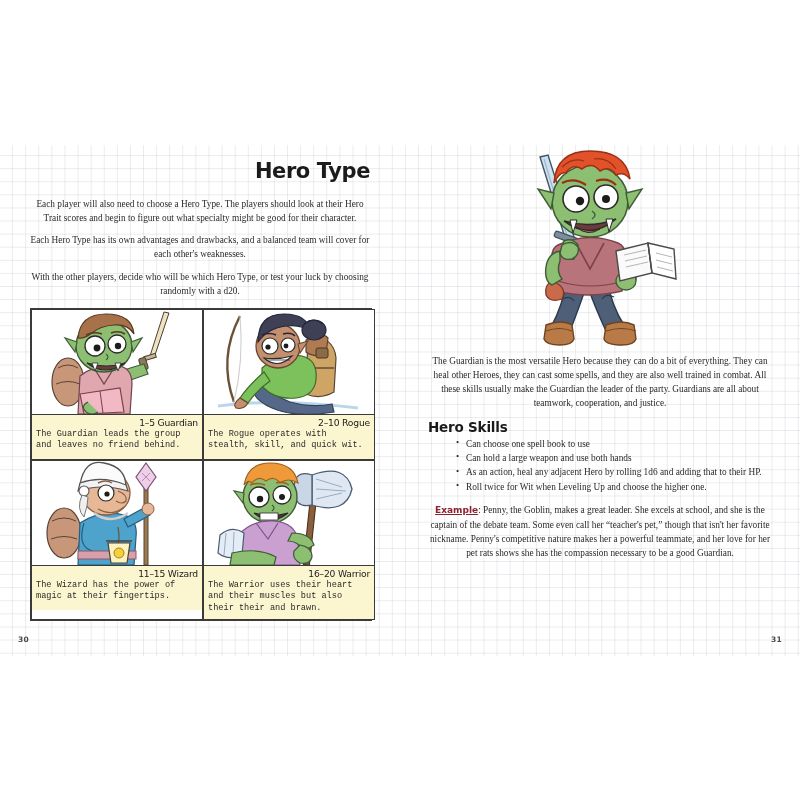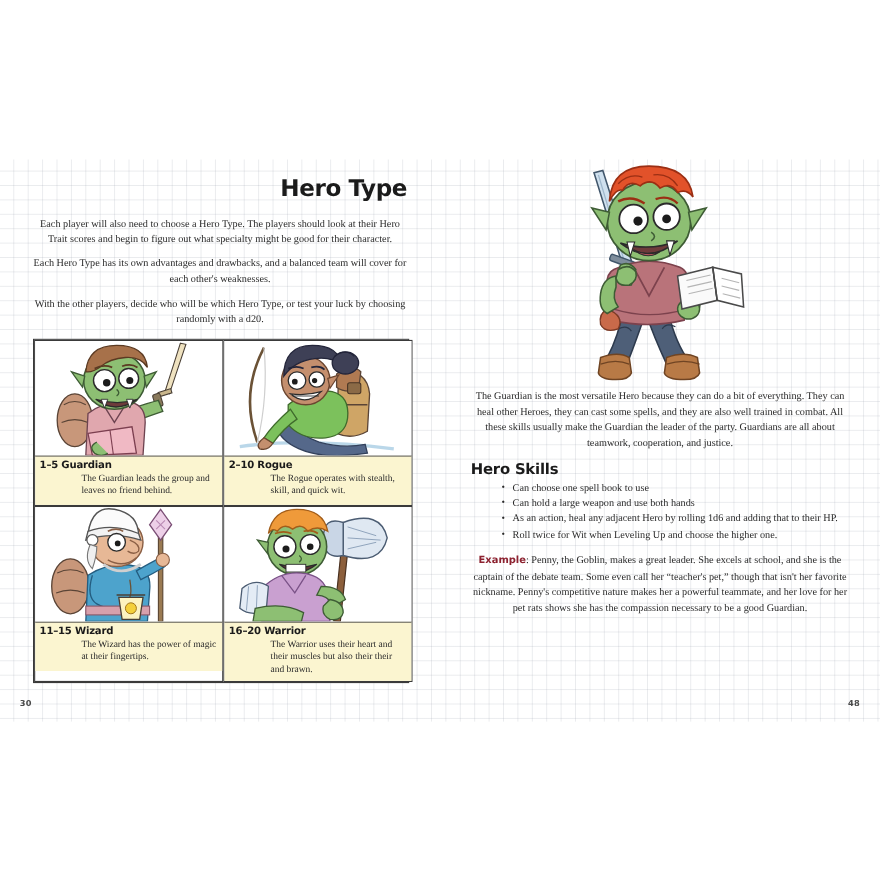--- a/index.html
+++ b/index.html
@@ -92,20 +92,21 @@
     font-size: 9px;
     color: #2a2a2a;
   }
 
   .example-p { margin-top: 9px; }
   .example-label {
     font-family: "DejaVu Sans", sans-serif;
     font-weight: bold;
     font-size: 9px;
     color: #8d2230;
+    text-decoration: underline;
   }
 
   
   #hero-grid {
     margin-top: 10px;
     display: grid;
     grid-template-columns: 1fr 1fr;
     border: 1px solid #3a3a3a;
     background: #ffffff;
     width: 340px;
@@ -123,35 +124,34 @@
     background: #ffffff;
   }
   .hero-caption {
     background: #fbf5d0;
     border-top: 0.5px solid #3a3a3a;
     padding: 2px 4px 4px 4px;
     min-height: 38px;
   }
   .hero-caption .cap-title {
     font-family: "DejaVu Sans", sans-serif;
-    font-weight: bold;
+    font-weight: normal;
     font-size: 9.2px;
-    text-align: left;
+    text-align: right;
     color: #1b1b1b;
     letter-spacing: -0.2px;
     display: block;
     margin-bottom: 1px;
   }
   .hero-caption .cap-desc {
-    font-family: Liberation Serif, serif;
+    font-family: Liberation Mono, monospace;
     font-size: 8.6px;
     line-height: 1.35;
     color: #2a2a2a;
     display: block;
-    margin-left: 38px;
   }
 
   
   #guardian-art {
     position: relative;
     width: 100%;
     height: 205px;
     margin-top: 4px;
   }
   #guardian-art svg { display: block; margin: 0 auto; }
@@ -452,16 +452,16 @@
     <h2 class="sub-head">Hero Skills</h2>
     <ul class="skills">
       <li>Can choose one spell book to use</li>
       <li>Can hold a large weapon and use both hands</li>
       <li>As an action, heal any adjacent Hero by rolling 1d6 and adding that to their HP.</li>
       <li>Roll twice for Wit when Leveling Up and choose the higher one.</li>
     </ul>
 
     <p class="body-p example-p"><span class="example-label">Example</span><span>: Penny, the Goblin, makes a great leader. She excels at school, and she is the captain of the debate team. Some even call her “teacher's pet,” though that isn't her favorite nickname. Penny's competitive nature makes her a powerful teammate, and her love for her pet rats shows she has the compassion necessary to be a good Guardian.</span></p>
 
-    <div class="folio" id="folio-right">48</div>
+    <div class="folio" id="folio-right">31</div>
   </div>
 
 </div>
 
 </body></html>

